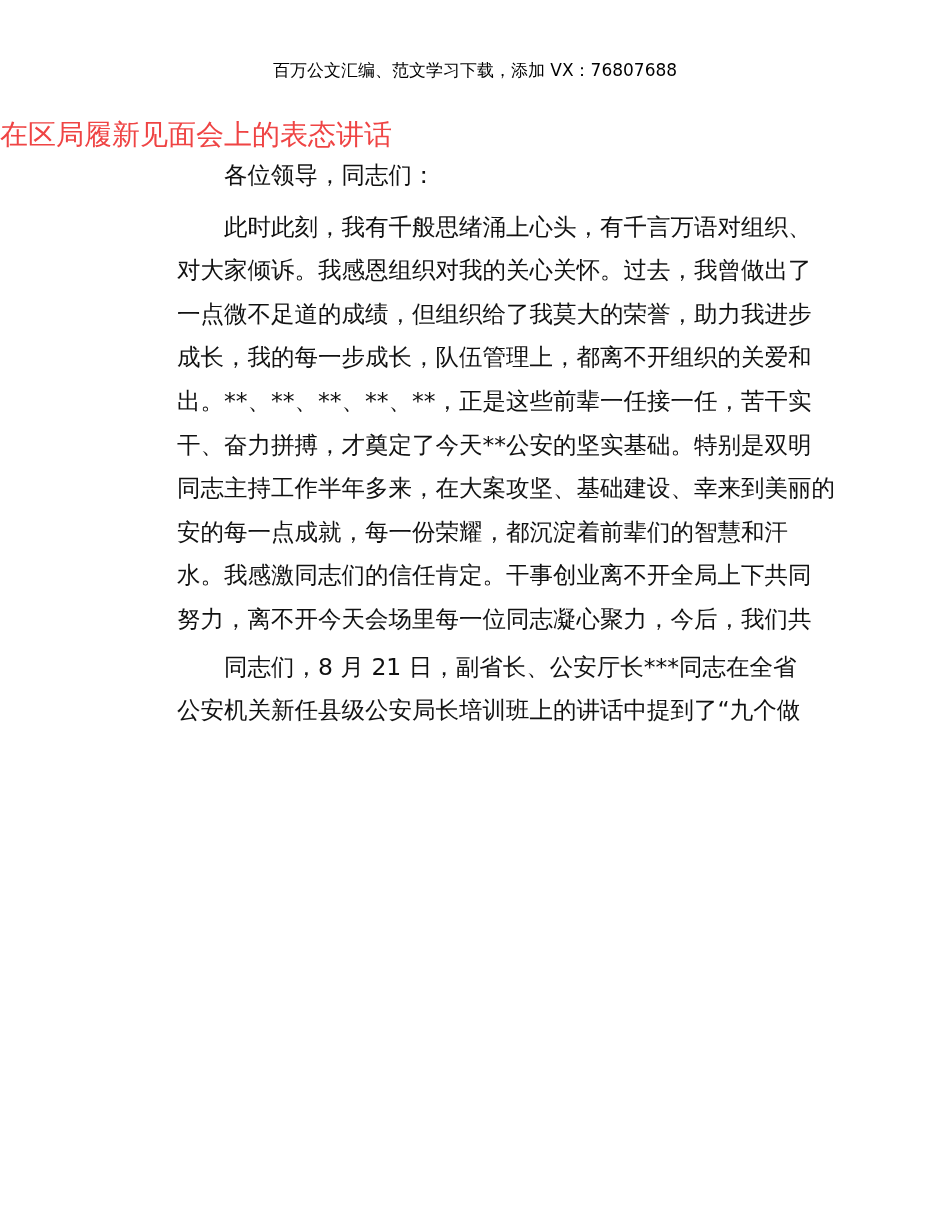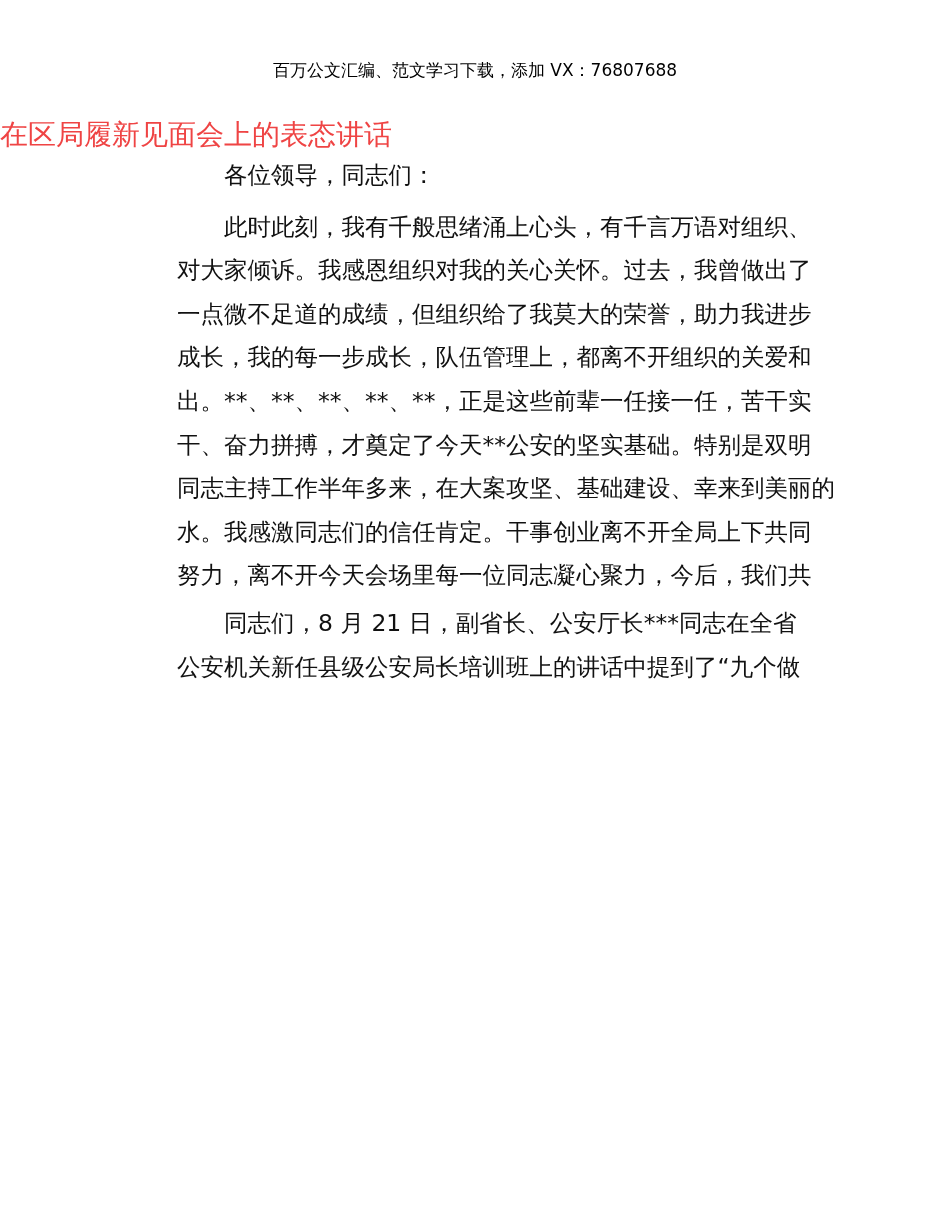--- a/index.html
+++ b/index.html
@@ -29,20 +29,21 @@
   <div class="para-gap"></div>
 
   <div>
     <div class="line indent">此时此刻，我有千般思绪涌上心头，有千言万语对组织、</div>
     <div class="line">对大家倾诉。我感恩组织对我的关心关怀。过去，我曾做出了</div>
     <div class="line">一点微不足道的成绩，但组织给了我莫大的荣誉，助力我进步</div>
     <div class="line">成长，我的每一步成长，队伍管理上，都离不开组织的关爱和</div>
     <div class="line">出。**、**、**、**、**，正是这些前辈一任接一任，苦干实</div>
     <div class="line">干、奋力拼搏，才奠定了今天**公安的坚实基础。特别是双明</div>
     <div class="line">同志主持工作半年多来，在大案攻坚、基础建设、幸来到美丽的</div>
+    <div class="line">安的每一点成就，每一份荣耀，都沉淀着前辈们的智慧和汗</div>
     <div class="line">水。我感激同志们的信任肯定。干事创业离不开全局上下共同</div>
     <div class="line">努力，离不开今天会场里每一位同志凝心聚力，今后，我们共</div>
   </div>
   <div class="para-gap"></div>
 
   <div>
     <div class="line indent">同志们，8 月 21 日，副省长、公安厅长***同志在全省</div>
     <div class="line">公安机关新任县级公安局长培训班上的讲话中提到了“九个做</div>
   </div>
 </div>

